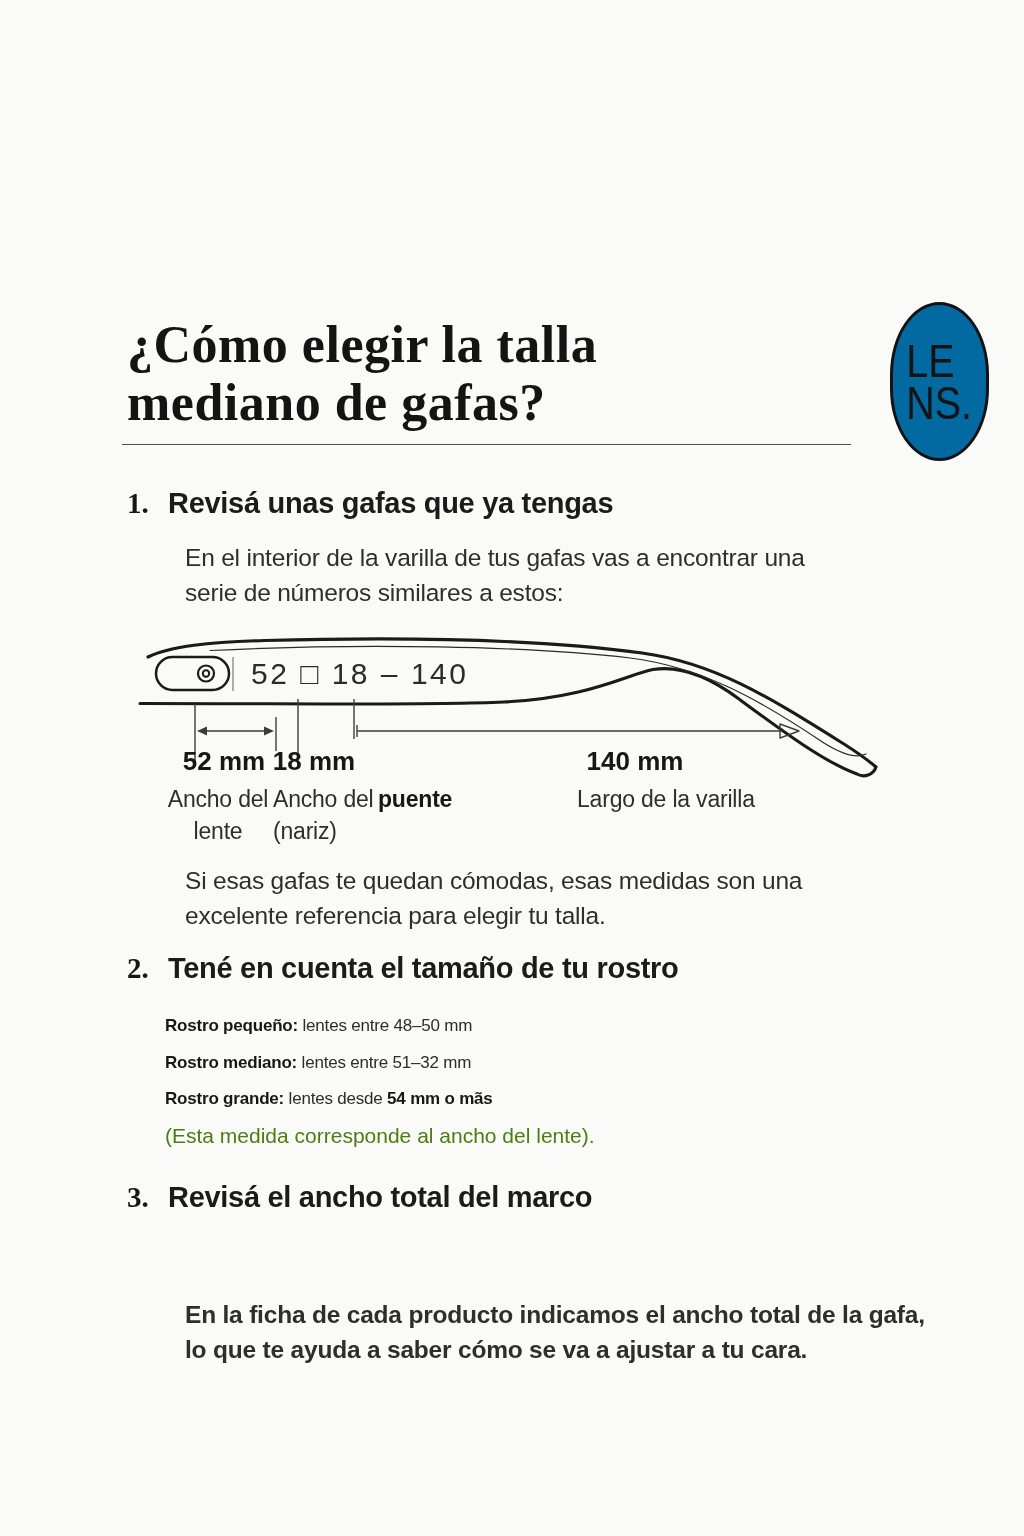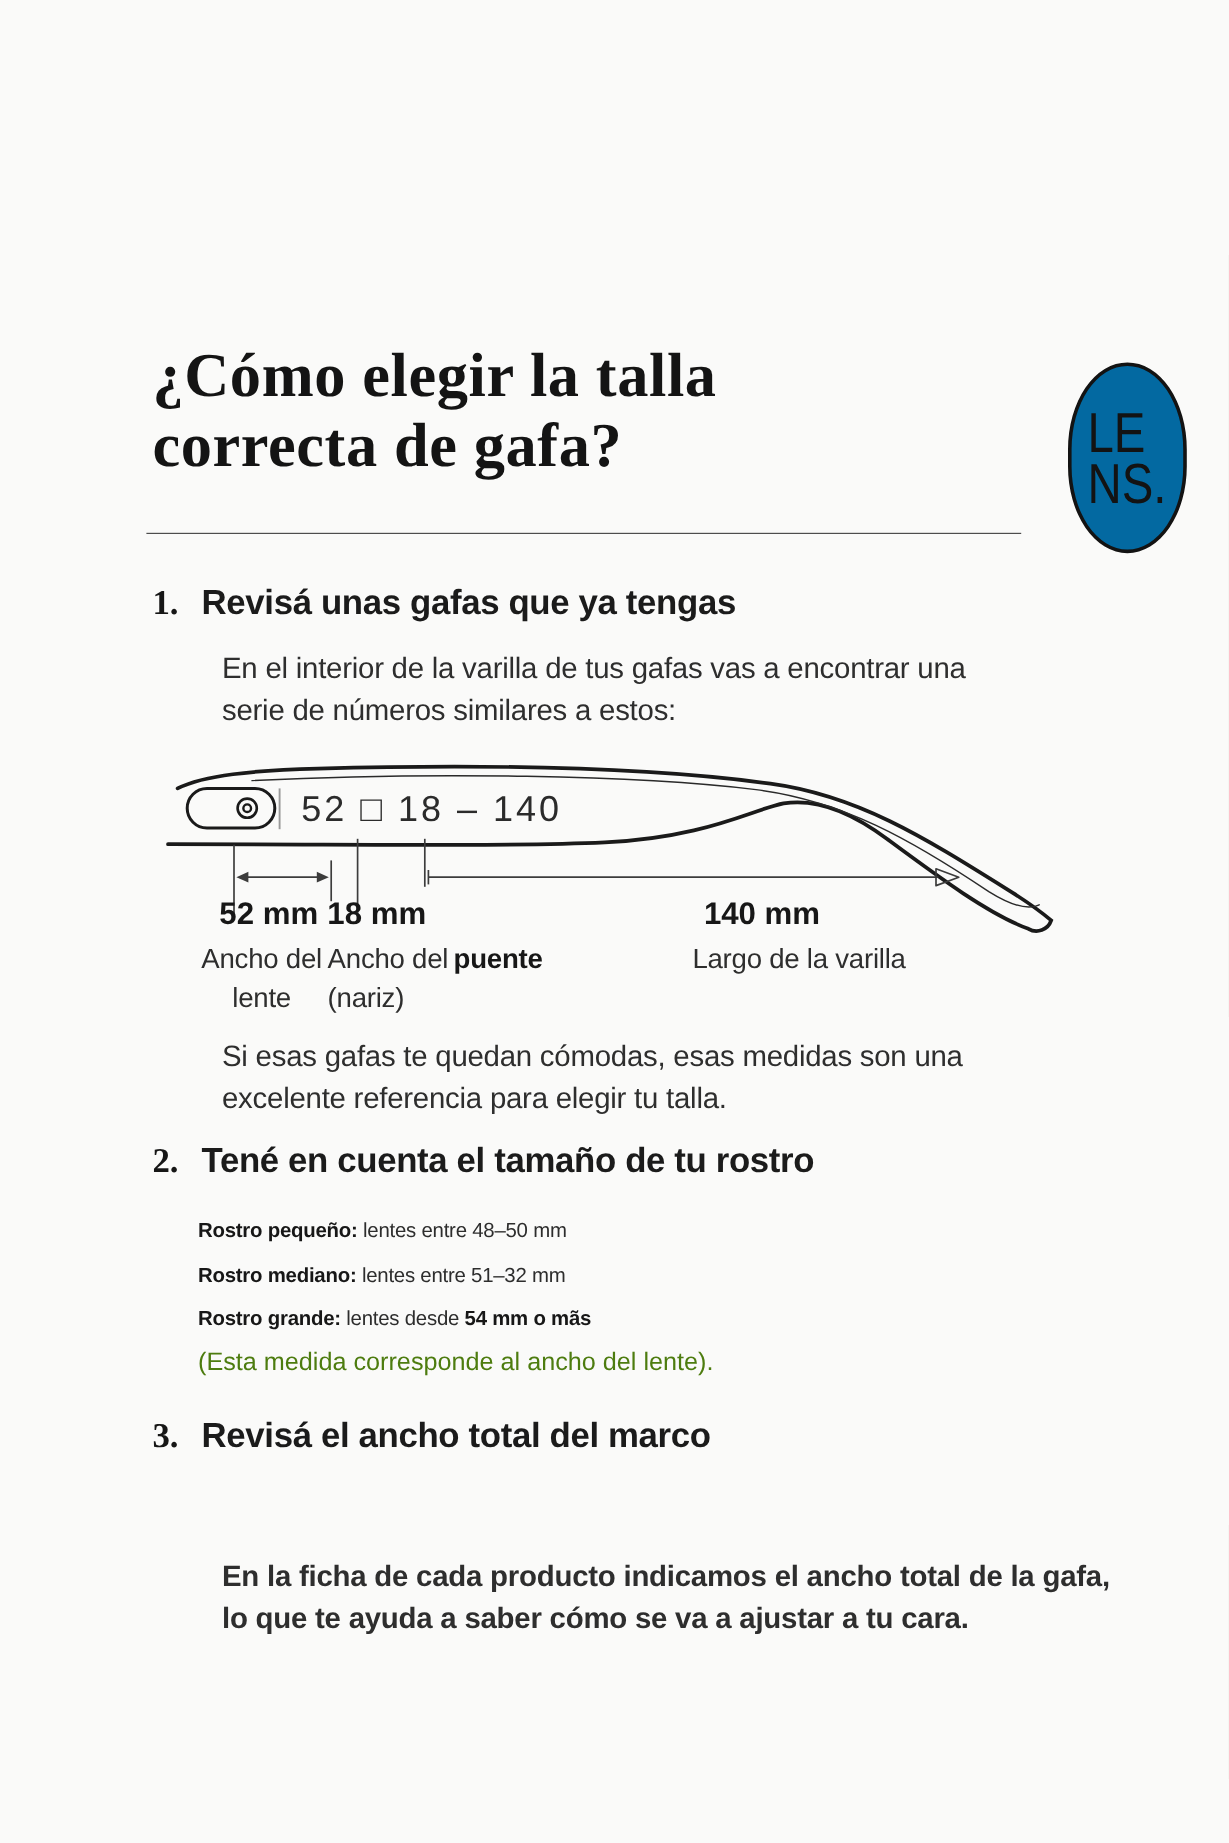--- a/index.html
+++ b/index.html
@@ -3,21 +3,21 @@
 <meta charset="utf-8">
 <style>
   html,body { margin:0; padding:0; background:#e9e9e7; }
   .page {
     position:relative; width:1024px; height:1536px; margin:0 auto;
     background:#fafaf9; overflow:hidden;
     font-family:"Liberation Sans","DejaVu Sans",sans-serif; color:#2d2d2d;
   }
   
   .title {
-    position:absolute; left:127px; top:285px;
+    position:absolute; left:127px; top:316px;
     font-family:"Liberation Serif","DejaVu Serif",serif;
     font-weight:700; font-size:52px; line-height:58px; color:#141414;
     letter-spacing:0.5px;
   }
   
   .logo {
     position:absolute; left:890px; top:302px; width:99px; height:159px;
     box-sizing:border-box; border:3px solid #131313;
     border-radius:52px / 76px; background:#0369a1;
     display:flex; align-items:center; justify-content:center;
@@ -62,21 +62,21 @@
   .mlab  { font-size:23px; fill:#2e2e2e; letter-spacing:-0.2px; }
   .mlab-b{ font-size:23px; font-weight:700; fill:#171717; letter-spacing:-0.2px; }
 </style>
 </head>
 <body>
 
 <div class="page">
 
   <div class="title">
     <div>¿Cómo elegir la talla</div>
-    <div>correcta de gafa?</div>
+    <div>mediano de gafas?</div>
   </div>
 
   <div class="logo">
     <div class="logo-text">
       <div>LE</div>
       <div>NS.</div>
     </div>
   </div>
 
   <div class="divider"></div>

